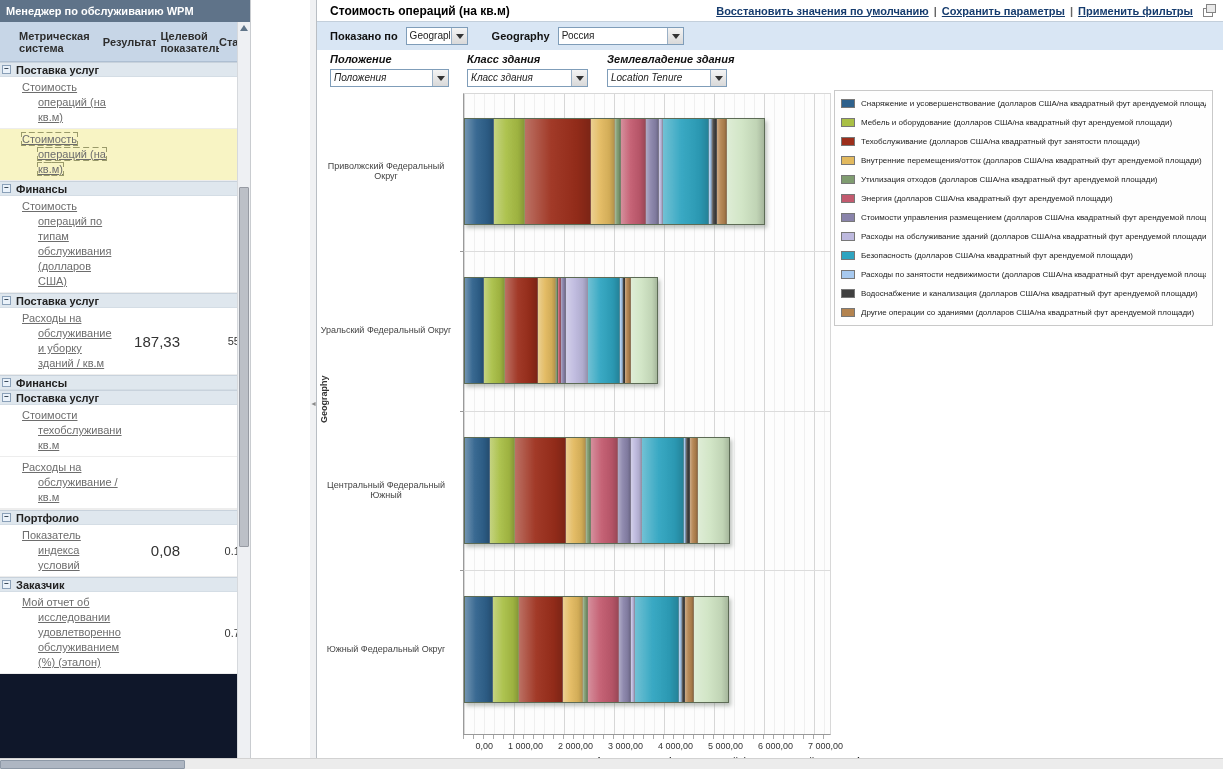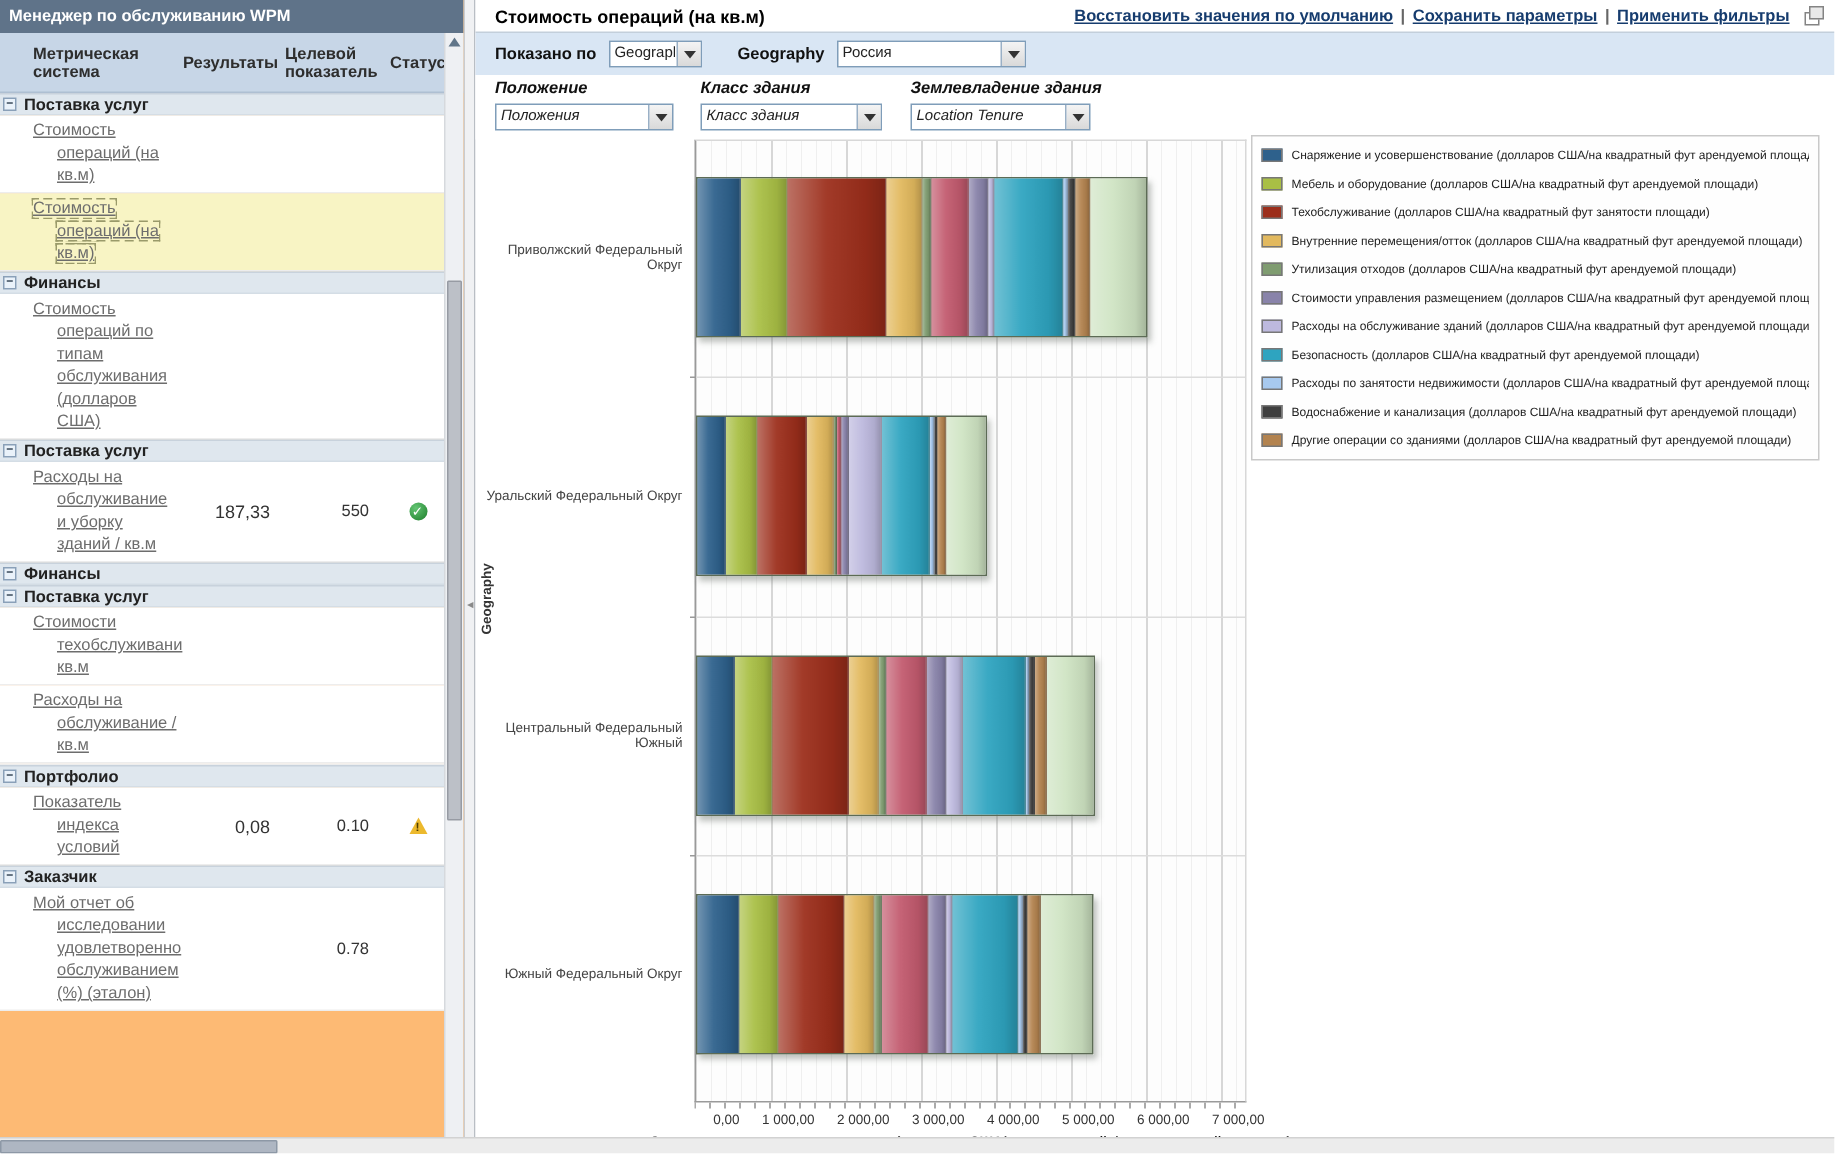--- a/index.html
+++ b/index.html
@@ -1,22 +1,22 @@
 <!DOCTYPE html>
 <html><head>
 <meta charset="utf-8">
 <style>
   * { margin:0; padding:0; box-sizing:border-box; }
   html,body { width:1223px; height:769px; overflow:hidden; background:#fff;
     font-family:"Liberation Sans","DejaVu Sans",sans-serif; }
   .app { position:relative; width:1223px; height:769px; }
 
   
-  .sidebar { position:absolute; left:0; top:0; width:310px; height:758px;
-    background:#fdba74; overflow:hidden; border-right:1px solid #c9ccd0; }
+  .sidebar { position:absolute; left:0; top:0; width:251px; height:758px;
+    background:#0f172a; overflow:hidden; border-right:1px solid #c9ccd0; }
   .sb-title { height:22px; background:#5f7389; color:#fff; font-size:11px; font-weight:bold;
     line-height:22px; padding-left:6px; }
   .sb-head { display:flex; height:40px; background:#c7d6e7; border-bottom:1px solid #aebfd2;
     font-size:11px; font-weight:bold; color:#2e2e2e; align-items:center; }
   .sb-head .hc { overflow:hidden; }
   .hc-icon { width:18px; }
   .hc-metric { width:104px; padding-left:4px; }
   .hc-result { width:64px; text-align:left; }
   .hc-target { width:74px; text-align:left; padding-left:4px; }
   .hc-status { width:37px; text-align:left; }
@@ -26,21 +26,21 @@
   .collapse-box { width:9px; height:9px; margin:0 5px 0 2px; background:#eaf2fa; border:1px solid #8aa0b8;
     font-size:8px; line-height:6px; text-align:center; color:#234; cursor:pointer; }
   .item-row { display:flex; border-bottom:1px solid #ededed; background:#fff; }
   .item-row.hl { background:#f8f4c4; }
   .c-icon { width:18px; }
   .c-metric { width:104px; padding:3px 2px 3px 20px; text-indent:-16px; font-size:11px;
     line-height:15px; color:#6d6d6d; overflow:hidden; }
   .c-metric span { text-decoration:underline; cursor:pointer; }
   .item-row.hl .c-metric span { outline:1px dashed #9a9a6a; }
   .c-result { width:64px; display:flex; align-items:center; justify-content:flex-end;
-    padding-right:6px; font-size:12px; color:#333; }
+    padding-right:6px; font-size:15px; color:#333; }
   .c-target { width:74px; display:flex; align-items:center; justify-content:flex-end;
     padding-right:14px; font-size:11px; color:#333; }
   .c-status { width:37px; display:flex; align-items:center; justify-content:center; }
   .ok-icon { width:12px; height:12px; border-radius:50%;
     background:radial-gradient(circle at 35% 30%, #63c573, #2e8f3c 75%); position:relative; }
   .ok-icon::after { content:"✓"; position:absolute; left:2px; top:0px; font-size:9px;
     font-weight:bold; color:#fff; line-height:12px; }
   .warn-icon { width:0; height:0; border-left:6px solid transparent; border-right:6px solid transparent;
     border-bottom:11px solid #ecb92d; position:relative; }
   .warn-icon::after { content:"!"; position:absolute; left:-1.5px; top:2px; font-size:8px;
@@ -97,21 +97,21 @@
       repeating-linear-gradient(to right, #d7d7d7 0 1px, transparent 1px 50px),
       repeating-linear-gradient(to right, #efefef 0 1px, transparent 1px 10px);
     background-color:#fdfdfd; }
   .cat-sep { position:absolute; left:0; width:100%; height:1px; background:#dcdcdc; }
   .cat-tick { position:absolute; left:-4px; width:4px; height:1px; background:#9a9a9a; }
   .bar { position:absolute; display:flex; height:107px; border:1px solid #5c6b55;
     box-shadow:2px 3px 4px rgba(110,120,110,0.45); cursor:pointer; }
   .seg { height:100%; background-image:linear-gradient(to right, rgba(255,255,255,0.32),
     rgba(255,255,255,0.06) 40%, rgba(0,0,0,0.07) 80%, rgba(0,0,0,0.2)); border-right:1px solid rgba(0,0,0,0.28); }
   .seg:last-child { border-right:none; }
-  .cat-label { position:absolute; left:0; width:138px; text-align:right; font-size:9px;
+  .cat-label { position:absolute; left:0; width:138px; text-align:center; font-size:9px;
     color:#444; transform:translateY(-50%); }
   .y-title { position:absolute; left:2px; top:330px; font-size:9px; font-weight:bold; color:#333;
     transform:rotate(-90deg); transform-origin:left top; }
   .xtick { position:absolute; top:648px; width:60px; margin-left:-30px; text-align:right;
     font-size:9px; color:#333; }
   .tickstrip { position:absolute; left:146px; top:642px; width:369px; height:4px;
     background-image:repeating-linear-gradient(to right, #aaa 0 1px, transparent 1px 10px); }
   .x-title { position:absolute; left:36px; top:663px; width:588px; text-align:center;
     font-size:9px; font-weight:bold; color:#111; }
 
@@ -403,20 +403,24 @@
         </div>
         <div class="legend-row">
           <span class="swatch" style="background-color: rgb(226, 185, 94);"></span>
           <span class="legend-label">Внутренние перемещения/отток (долларов США/на квадратный фут арендуемой площади)</span>
         </div>
         <div class="legend-row">
           <span class="swatch" style="background-color: rgb(127, 156, 112);"></span>
           <span class="legend-label">Утилизация отходов (долларов США/на квадратный фут арендуемой площади)</span>
         </div>
         <div class="legend-row">
+          <span class="swatch" style="background-color: rgb(194, 90, 110);"></span>
+          <span class="legend-label">Энергия (долларов США/на квадратный фут арендуемой площади)</span>
+        </div>
+        <div class="legend-row">
           <span class="swatch" style="background-color: rgb(137, 131, 170);"></span>
           <span class="legend-label">Стоимости управления размещением (долларов США/на квадратный фут арендуемой площади)</span>
         </div>
         <div class="legend-row">
           <span class="swatch" style="background-color: rgb(189, 185, 222);"></span>
           <span class="legend-label">Расходы на обслуживание зданий (долларов США/на квадратный фут арендуемой площади)</span>
         </div>
         <div class="legend-row">
           <span class="swatch" style="background-color: rgb(46, 164, 192);"></span>
           <span class="legend-label">Безопасность (долларов США/на квадратный фут арендуемой площади)</span>

